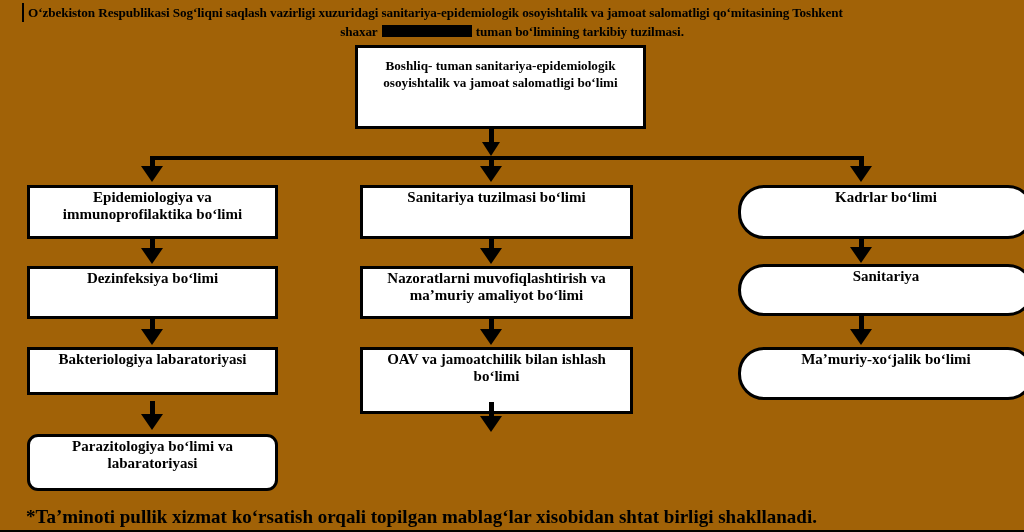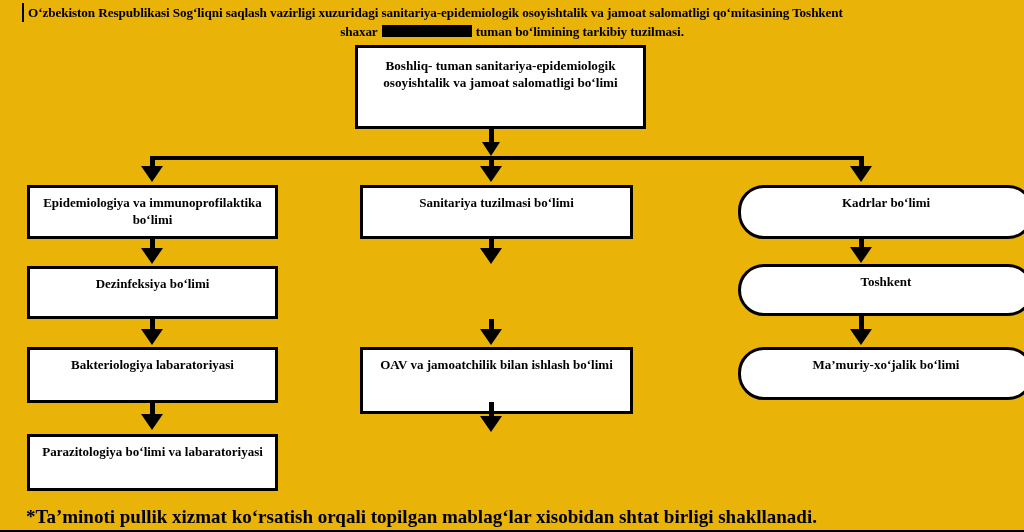--- a/index.html
+++ b/index.html
@@ -9,21 +9,21 @@
   }
   body {
     font-family: "Liberation Serif", "DejaVu Serif", serif;
     color: #000000;
   }
   #page {
     position: relative;
     width: 1024px;
     height: 532px;
     overflow: hidden;
-    background: #eab308;
+    background: #a16207;
   }
 
   
   .title-block {
     position: absolute;
     left: 22px;
     top: 3px;
     width: 980px;
     text-align: center;
     font-size: 13.2px;
@@ -55,23 +55,23 @@
   .box {
     position: absolute;
     box-sizing: border-box;
     border: 3px solid #000000;
     background: #ffffff;
     display: flex;
     align-items: flex-start;
     justify-content: center;
     text-align: center;
     font-weight: bold;
-    font-size: 13px;
+    font-size: 15px;
     line-height: 16.5px;
-    padding-top: 7px;
+    padding-top: 1px;
     padding-left: 5px;
     padding-right: 5px;
   }
   .box span { display: block; }
 
   .box.root {
     left: 355px;
     top: 45px;
     width: 291px;
     height: 84px;
@@ -80,22 +80,22 @@
     padding-top: 9px;
   }
 
   
   .col-left   { left: 27px;  width: 251px; }
   .col-mid    { left: 360px; width: 273px; }
   .col-right  { left: 738px; width: 296px; border-radius: 26px; }
 
   .row-1 { top: 185px; height: 54px; }
   .row-2 { top: 266px; height: 53px; }
-  .row-3 { top: 347px; height: 56px; }
-  .row-4 { top: 434px; height: 57px; }
+  .row-3 { top: 347px; height: 48px; }
+  .row-4 { top: 434px; height: 57px; border-radius: 11px; }
 
   .row-2.col-mid { top: 266px; height: 53px; }
   .row-3.col-mid { top: 347px; height: 67px; }
   .row-4.col-mid { top: 437px; height: 55px; }
 
   .row-2.col-right { top: 264px; height: 52px; }
   .row-3.col-right { top: 347px; height: 53px; }
 
   
   .vline {
@@ -195,38 +195,41 @@
   <div class="box col-left row-4">
     <span>Parazitologiya bo‘limi  va labaratoriyasi</span>
   </div>
 
   <div class="box col-mid row-1">
     <span>Sanitariya tuzilmasi bo‘limi</span>
   </div>
   <div class="vline" style="left:489px; top:239px; width:5px; height:13px;"></div>
   <div class="arrow-down" style="left:480px; top:248px;"></div>
 
+  <div class="box col-mid row-2">
+    <span>Nazoratlarni muvofiqlashtirish va ma’muriy amaliyot  bo‘limi</span>
+  </div>
   <div class="vline" style="left:489px; top:319px; width:5px; height:13px;"></div>
   <div class="arrow-down" style="left:480px; top:329px;"></div>
 
   <div class="box col-mid row-3">
     <span>OAV va jamoatchilik bilan ishlash bo‘limi</span>
   </div>
   <div class="vline" style="left:489px; top:402px; width:5px; height:16px;"></div>
   <div class="arrow-down" style="left:480px; top:416px;"></div>
 
 
   <div class="box col-right row-1">
     <span>Kadrlar bo‘limi</span>
   </div>
   <div class="vline" style="left:859px; top:239px; width:5px; height:12px;"></div>
   <div class="arrow-down" style="left:850px; top:247px;"></div>
 
   <div class="box col-right row-2">
-    <span>Toshkent</span>
+    <span>Sanitariya</span>
   </div>
   <div class="vline" style="left:859px; top:316px; width:5px; height:15px;"></div>
   <div class="arrow-down" style="left:850px; top:329px;"></div>
 
   <div class="box col-right row-3">
     <span>Ma’muriy-xo‘jalik bo‘limi</span>
   </div>
 
   <div class="footnote">*Ta’minoti pullik xizmat ko‘rsatish orqali topilgan mablag‘lar xisobidan shtat birligi shakllanadi.</div>
   <div class="bottom-rule"></div>

